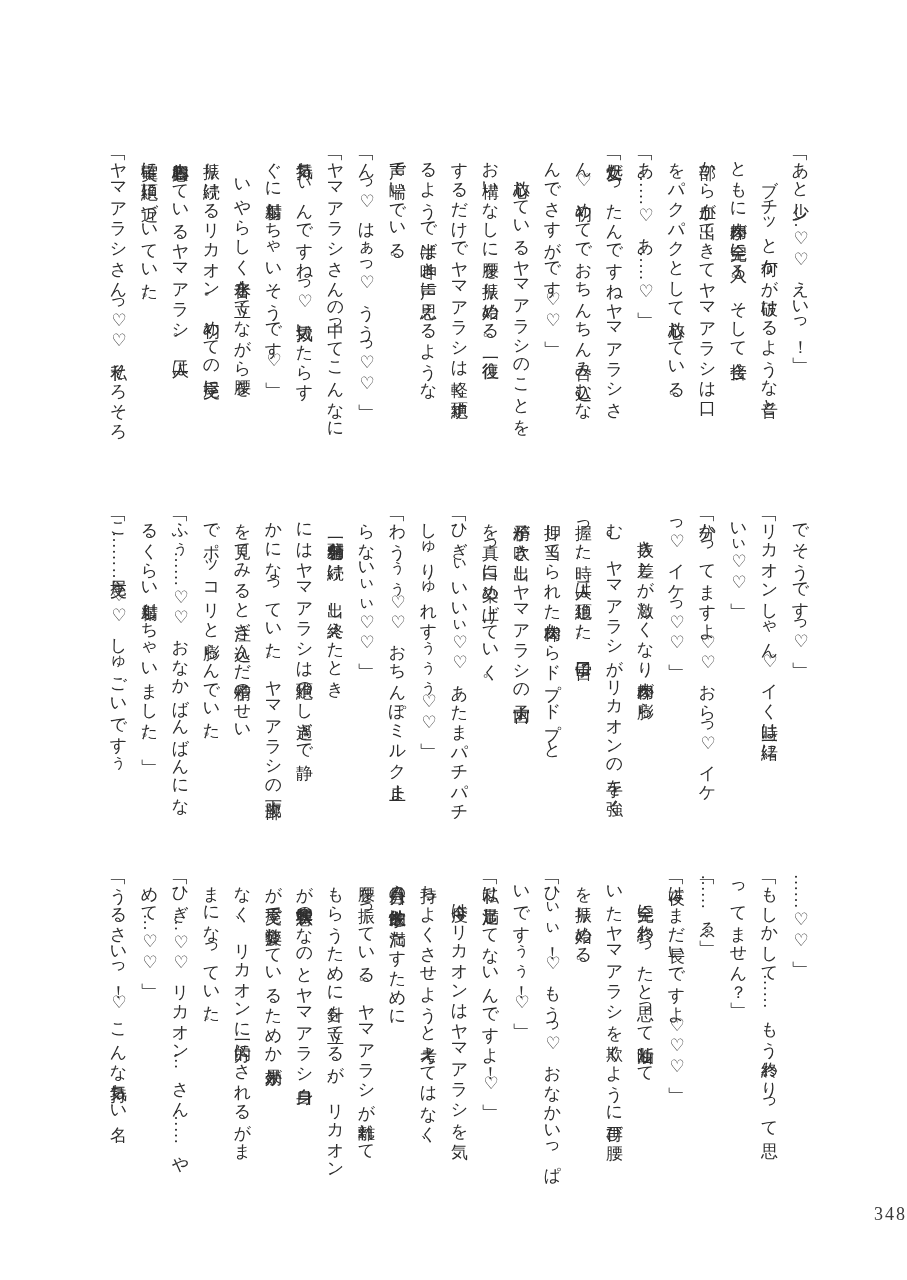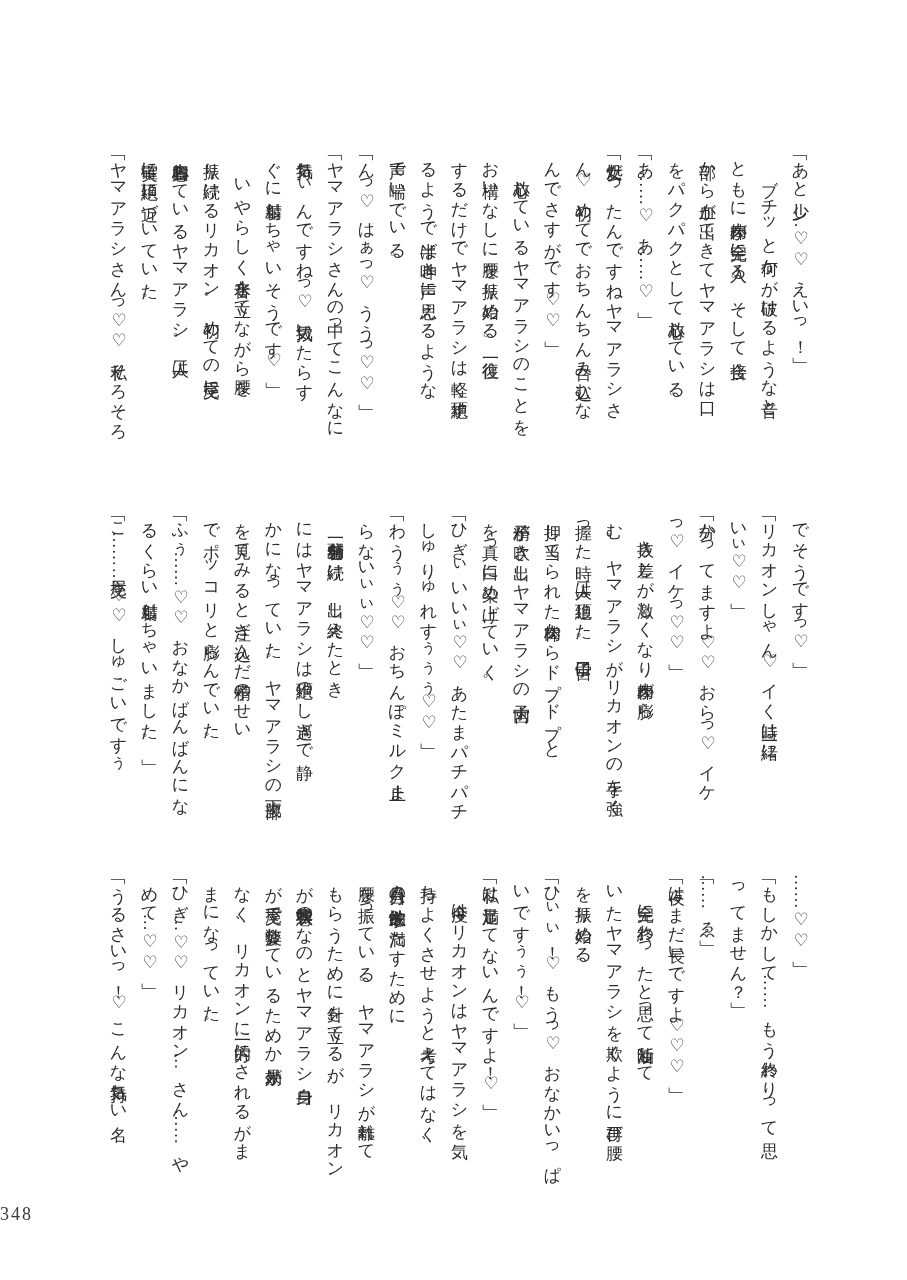--- a/index.html
+++ b/index.html
@@ -35,21 +35,21 @@
   .band-3 { top: 874px; }
   .col {
     display: block;
     white-space: pre;
   }
   .page-number {
     position: absolute;
     top: 1204px;
     left: 0;
     width: 907px;
-    text-align: left;
+    text-align: right;
     writing-mode: horizontal-tb;
     font-size: 18px;
     letter-spacing: 2px;
     color: #3a3a3a;
   }
 </style>
 </head>
 <body>
 
 <div class="page">

